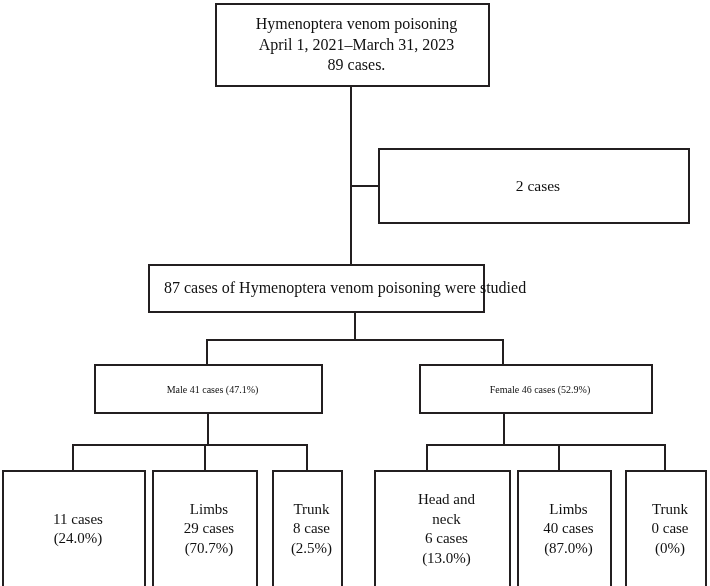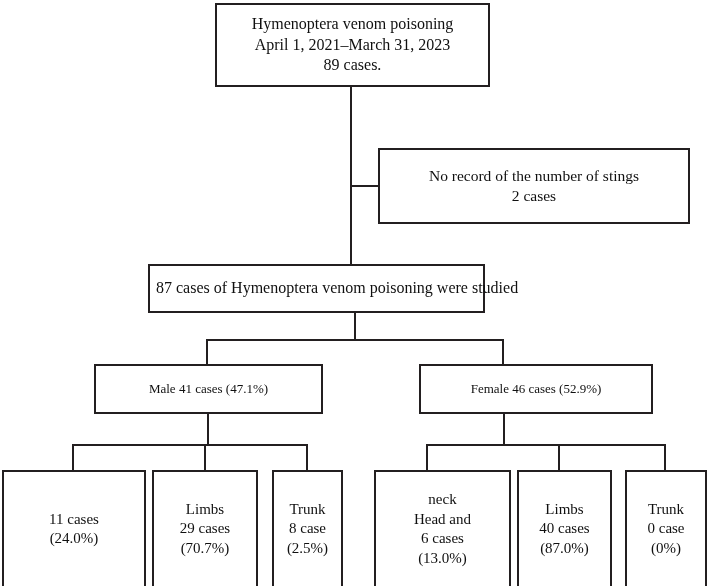--- a/index.html
+++ b/index.html
@@ -16,20 +16,21 @@
     background:#ffffff;
     box-sizing:border-box;
     display:flex;
     align-items:center;
     justify-content:center;
     text-align:center;
     line-height:1.30;
     font-size:15.5px;
     color:#101010;
     z-index:2;
+    padding-left:8px;
   }
   .box .lines{display:block;width:100%;padding:0 6px;box-sizing:border-box;}
   .box .l{display:block;white-space:nowrap;}
 
   
   #box-root      {left:215px; top:3px;   width:275px; height:84px;}
   #box-norecord  {left:378px; top:148px; width:312px; height:76px;}
   #box-studied   {left:148px; top:264px; width:337px; height:49px;}
   #box-male      {left:94px;  top:364px; width:229px; height:50px;}
   #box-female    {left:391px; top:364px; width:234px; height:50px;margin-left:28px;}
@@ -37,21 +38,21 @@
   #box-m-head    {left:2px;   top:470px; width:144px; height:118px;}
   #box-m-limbs   {left:152px; top:470px; width:106px; height:118px;}
   #box-m-trunk   {left:272px; top:470px; width:71px;  height:118px;}
   #box-f-head    {left:374px; top:470px; width:137px; height:118px;}
   #box-f-limbs   {left:517px; top:470px; width:95px;  height:118px;}
   #box-f-trunk   {left:625px; top:470px; width:82px;  height:118px;}
 
   #box-root      {font-size:16px;}
   #box-studied   {font-size:16px;}
   #box-norecord  {font-size:15.5px;}
-  #box-male, #box-female {font-size:13px;}
+  #box-male, #box-female {font-size:10px;}
   #box-m-head, #box-m-limbs, #box-m-trunk,
   #box-f-head, #box-f-limbs, #box-f-trunk {font-size:15px;}
 
   
   .ln{position:absolute;background:#231f20;z-index:1;}
   .v{width:2px;}
   .h{height:2px;}
 </style>
 </head>
 <body>
@@ -84,21 +85,20 @@
   <div class="box" id="box-root">
     <span class="lines">
       <span class="l">Hymenoptera venom poisoning</span>
       <span class="l">April 1, 2021–March 31, 2023</span>
       <span class="l">89 cases.</span>
     </span>
   </div>
 
   <div class="box" id="box-norecord">
     <span class="lines">
-      <span class="l">No record of the number of stings</span>
       <span class="l">2 cases</span>
     </span>
   </div>
 
   <div class="box" id="box-studied">
     <span class="lines">
       <span class="l">87 cases of Hymenoptera venom poisoning were studied</span>
     </span>
   </div>
 
@@ -132,22 +132,22 @@
   <div class="box" id="box-m-trunk">
     <span class="lines">
       <span class="l">Trunk</span>
       <span class="l">8 case</span>
       <span class="l">(2.5%)</span>
     </span>
   </div>
 
   <div class="box" id="box-f-head">
     <span class="lines">
+      <span class="l">Head and</span>
       <span class="l">neck</span>
-      <span class="l">Head and</span>
       <span class="l">6 cases</span>
       <span class="l">(13.0%)</span>
     </span>
   </div>
 
   <div class="box" id="box-f-limbs">
     <span class="lines">
       <span class="l">Limbs</span>
       <span class="l">40 cases</span>
       <span class="l">(87.0%)</span>

